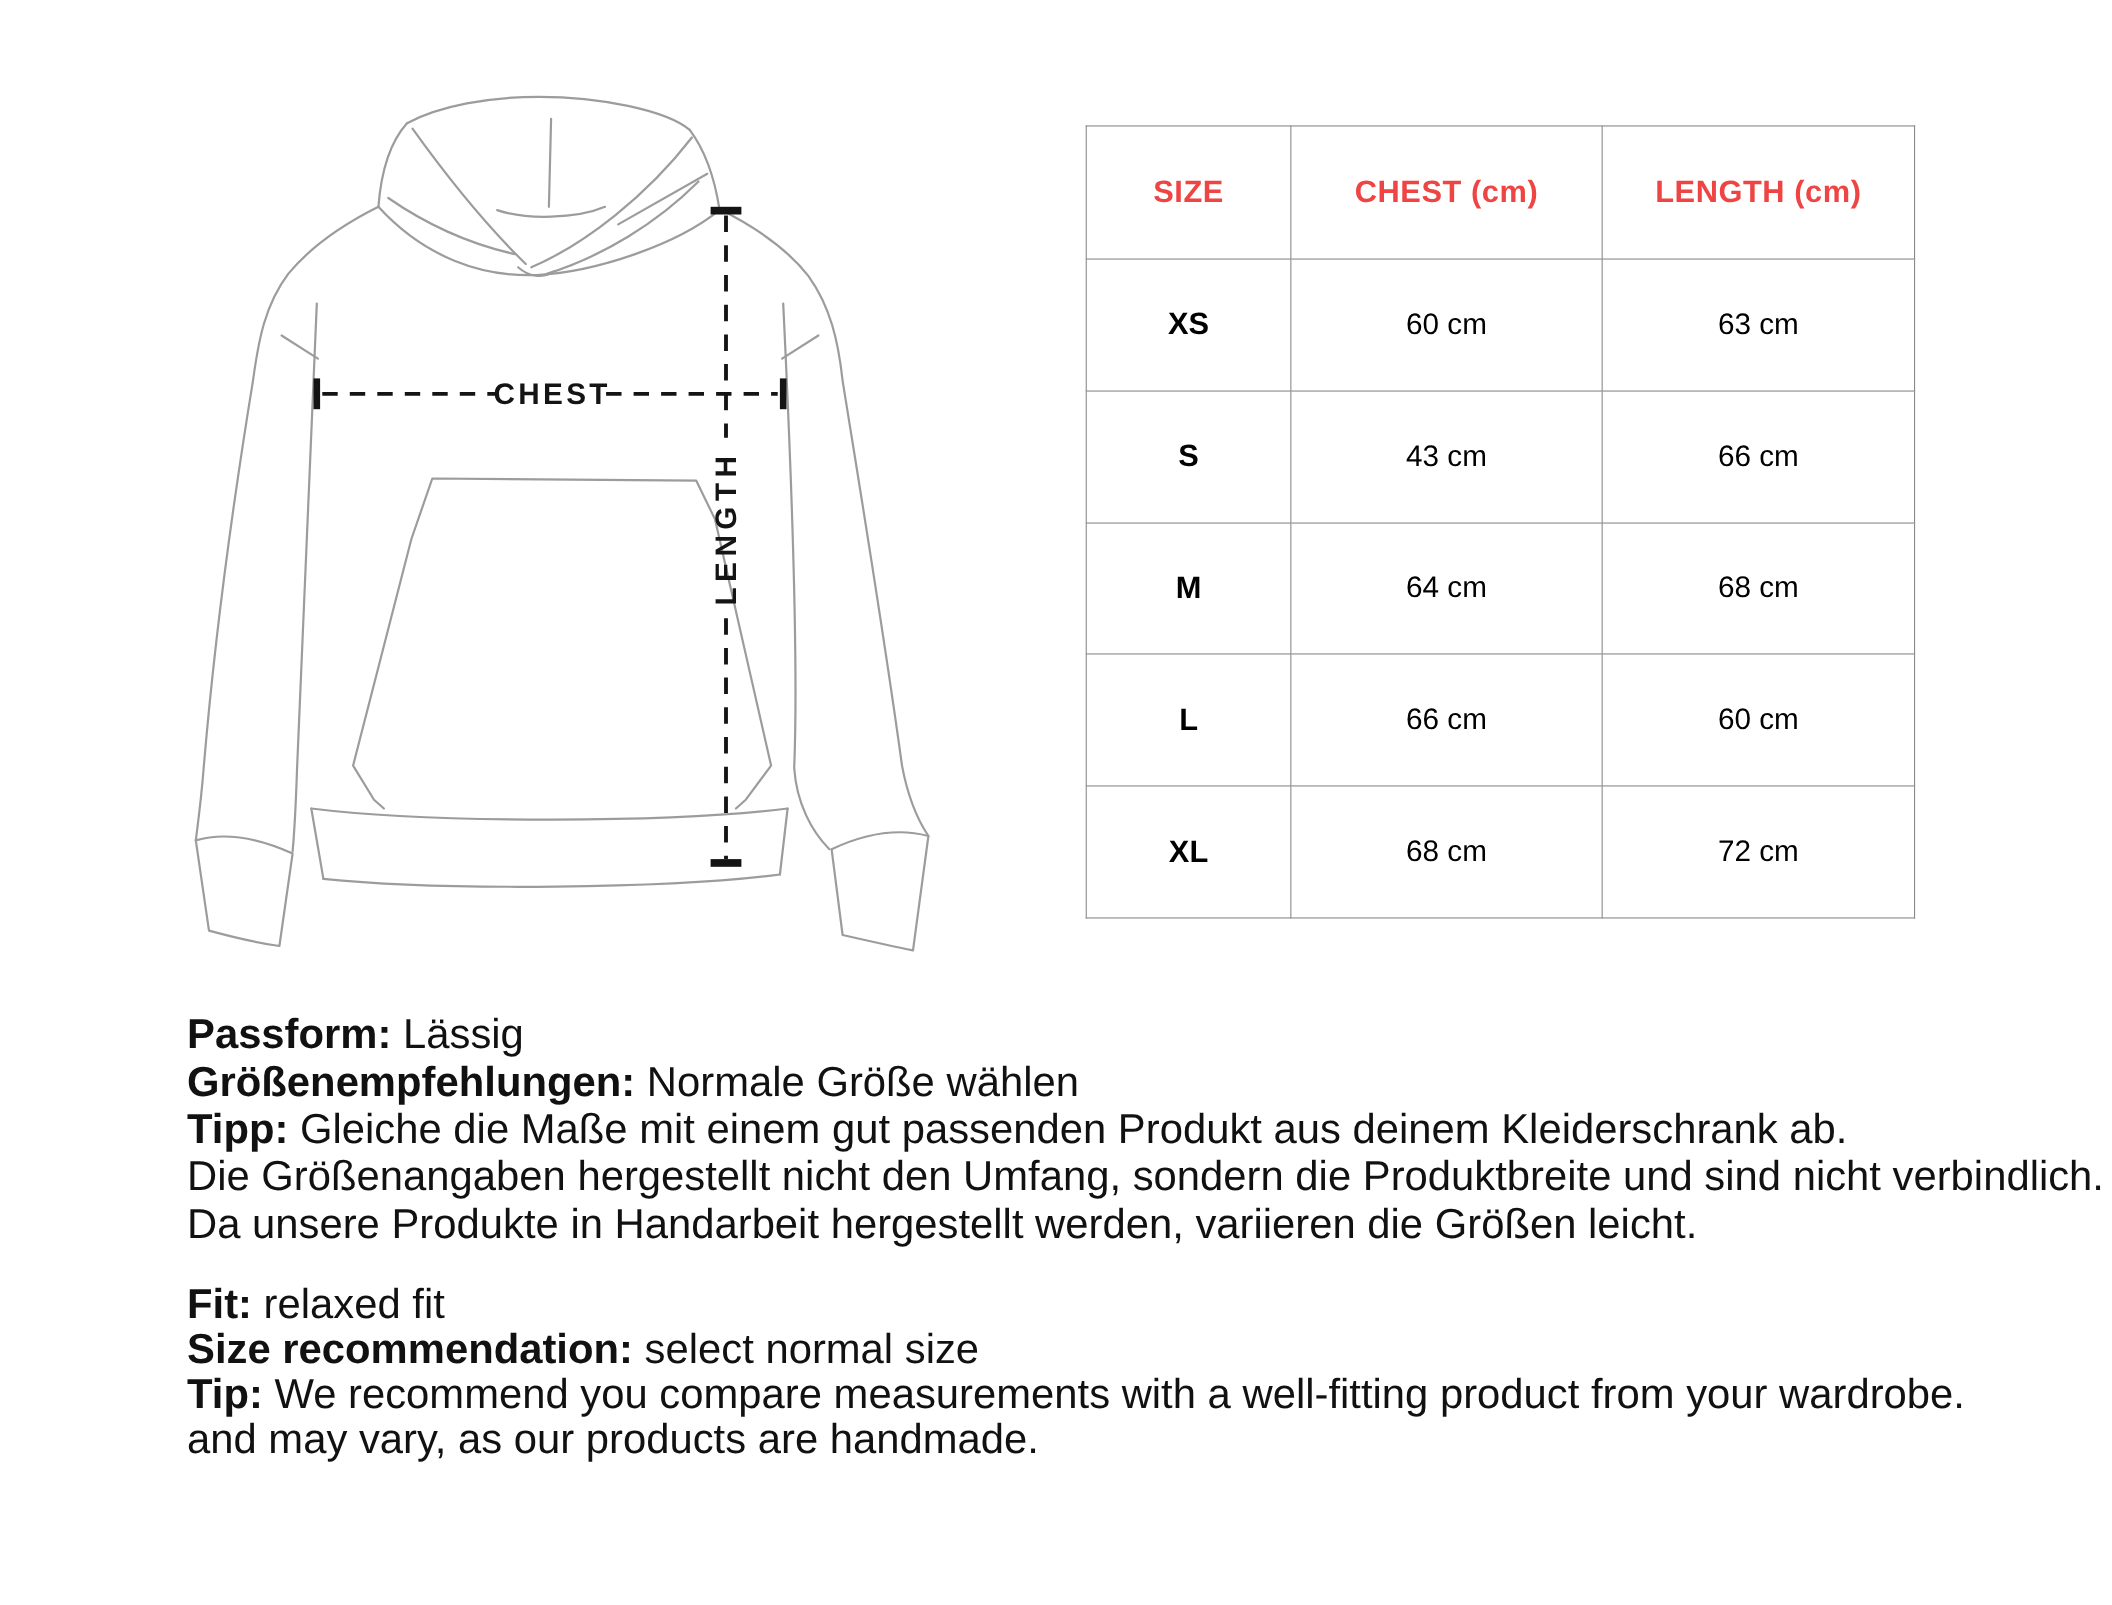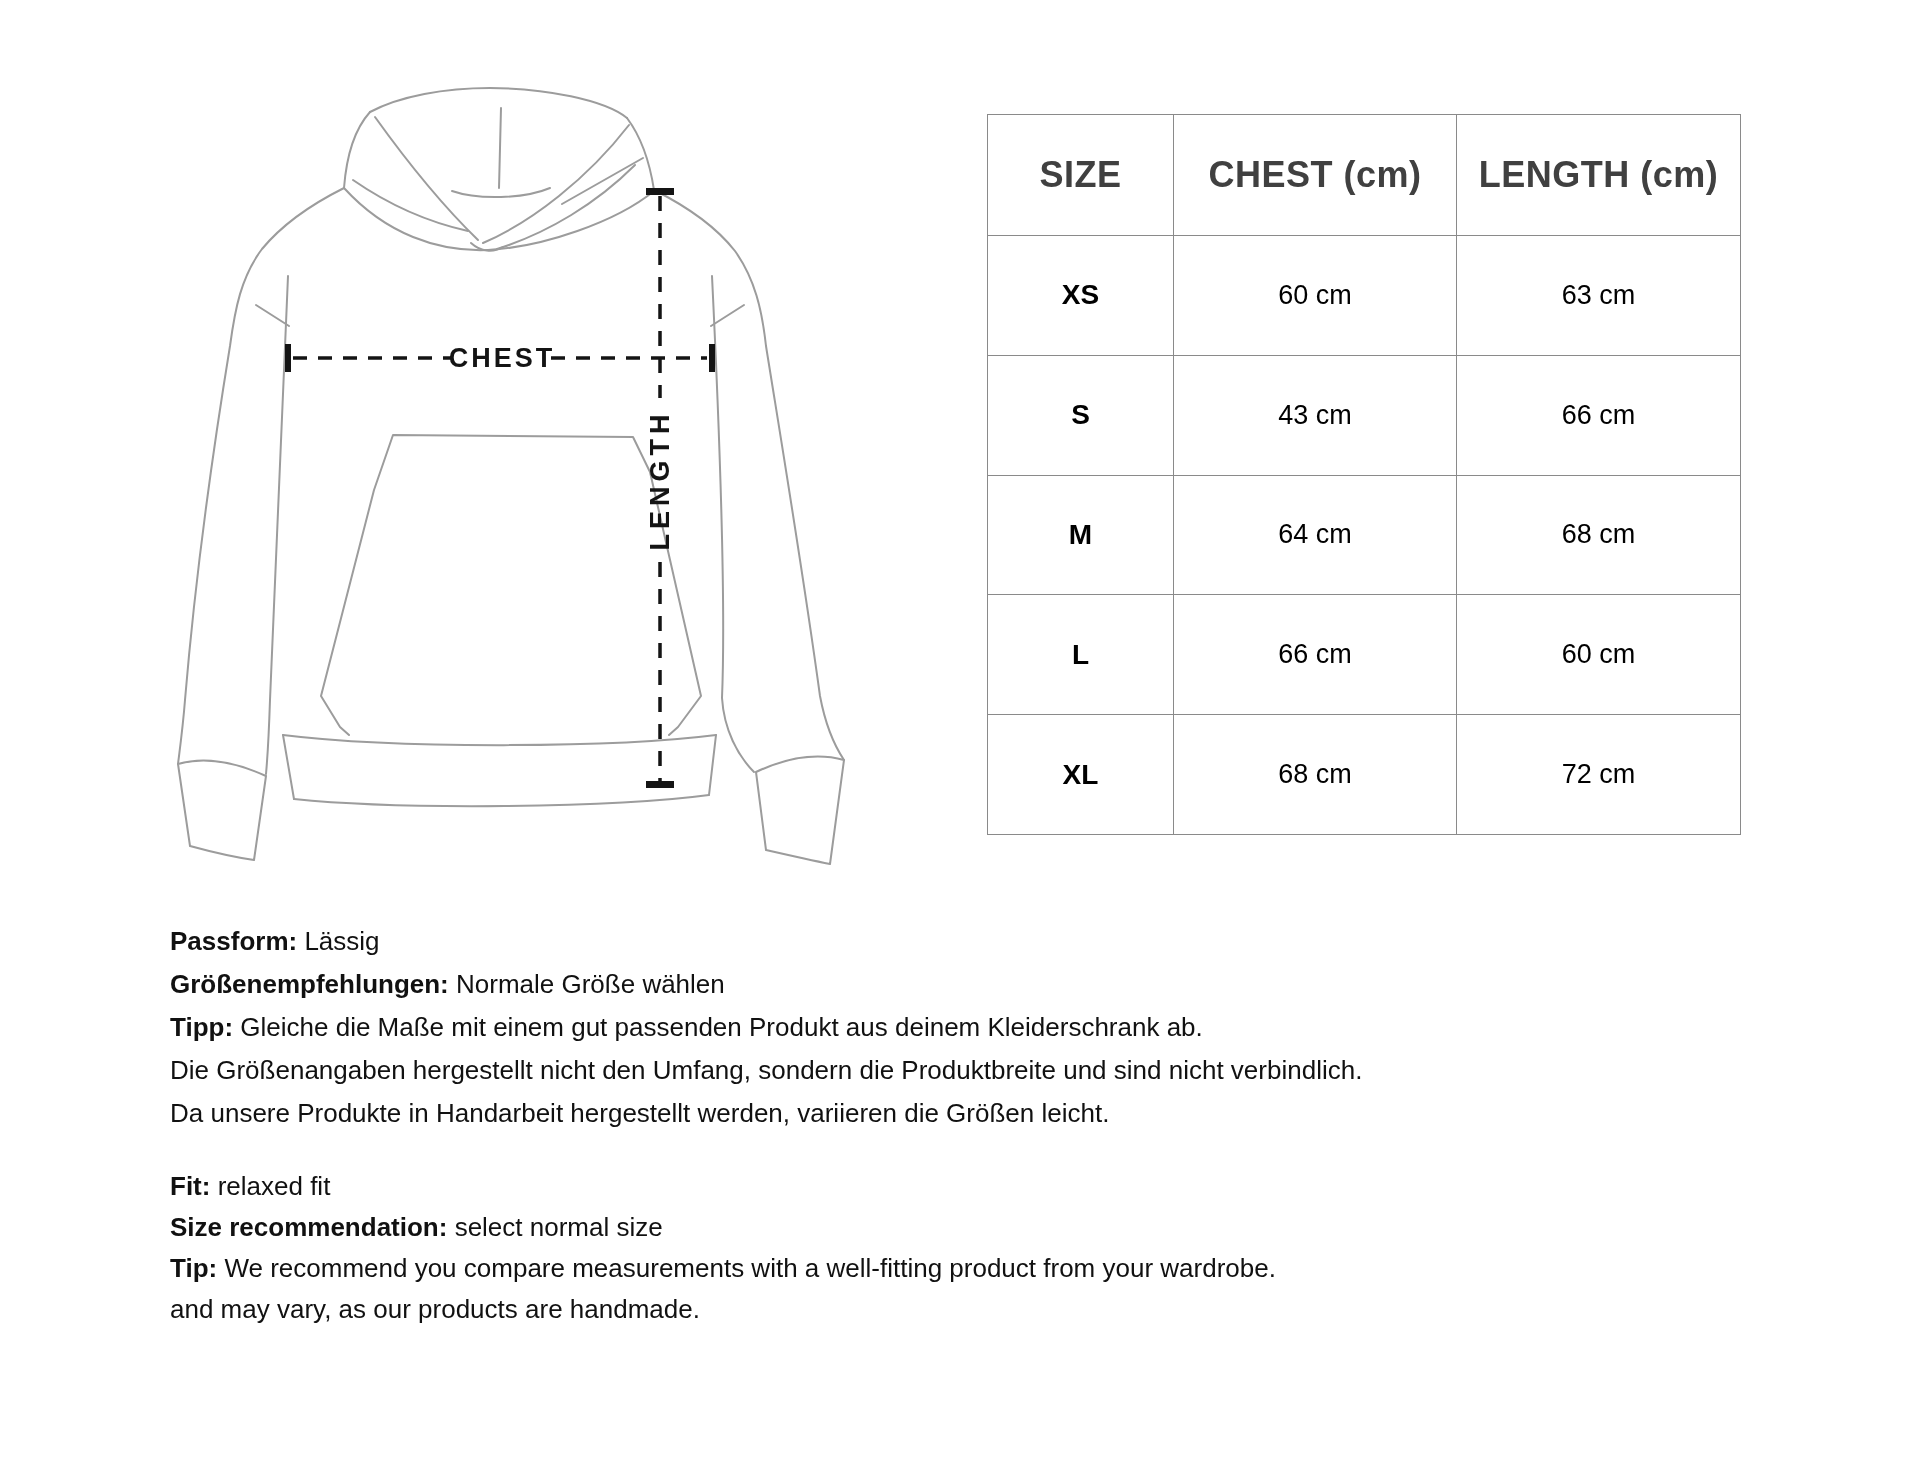--- a/index.html
+++ b/index.html
@@ -20,28 +20,28 @@
   
   table.size-table {
     position:absolute; left:987px; top:114px; width:753px; height:721px;
     border-collapse:collapse; table-layout:fixed;
   }
   table.size-table th, table.size-table td {
     border:1.5px solid #8a8a8a; text-align:center; vertical-align:middle;
     padding:0; background:#ffffff;
   }
   table.size-table th {
-    font-size:36px; font-weight:bold; letter-spacing:0.5px; height:120px; color:#404040;
+    font-size:28px; font-weight:bold; letter-spacing:0.5px; height:120px; color:#ef4444;
   }
   table.size-table tr.data-row { height:100px; }
   table.size-table td { font-size:27px; color:#000000; }
   table.size-table td.c-size { font-weight:bold; font-size:28px; }
   
   .info {
-    position:absolute; left:170px; font-size:26px; color:#111111;
+    position:absolute; left:170px; font-size:38px; color:#111111;
     letter-spacing:0px; white-space:nowrap;
   }
   .info.de { top:920px; line-height:43px; }
   .info.en { top:1166px; line-height:41px; }
   .info b { font-weight:bold; }
 </style>
 </head>
 <body>
 
 <div id="canvas">

